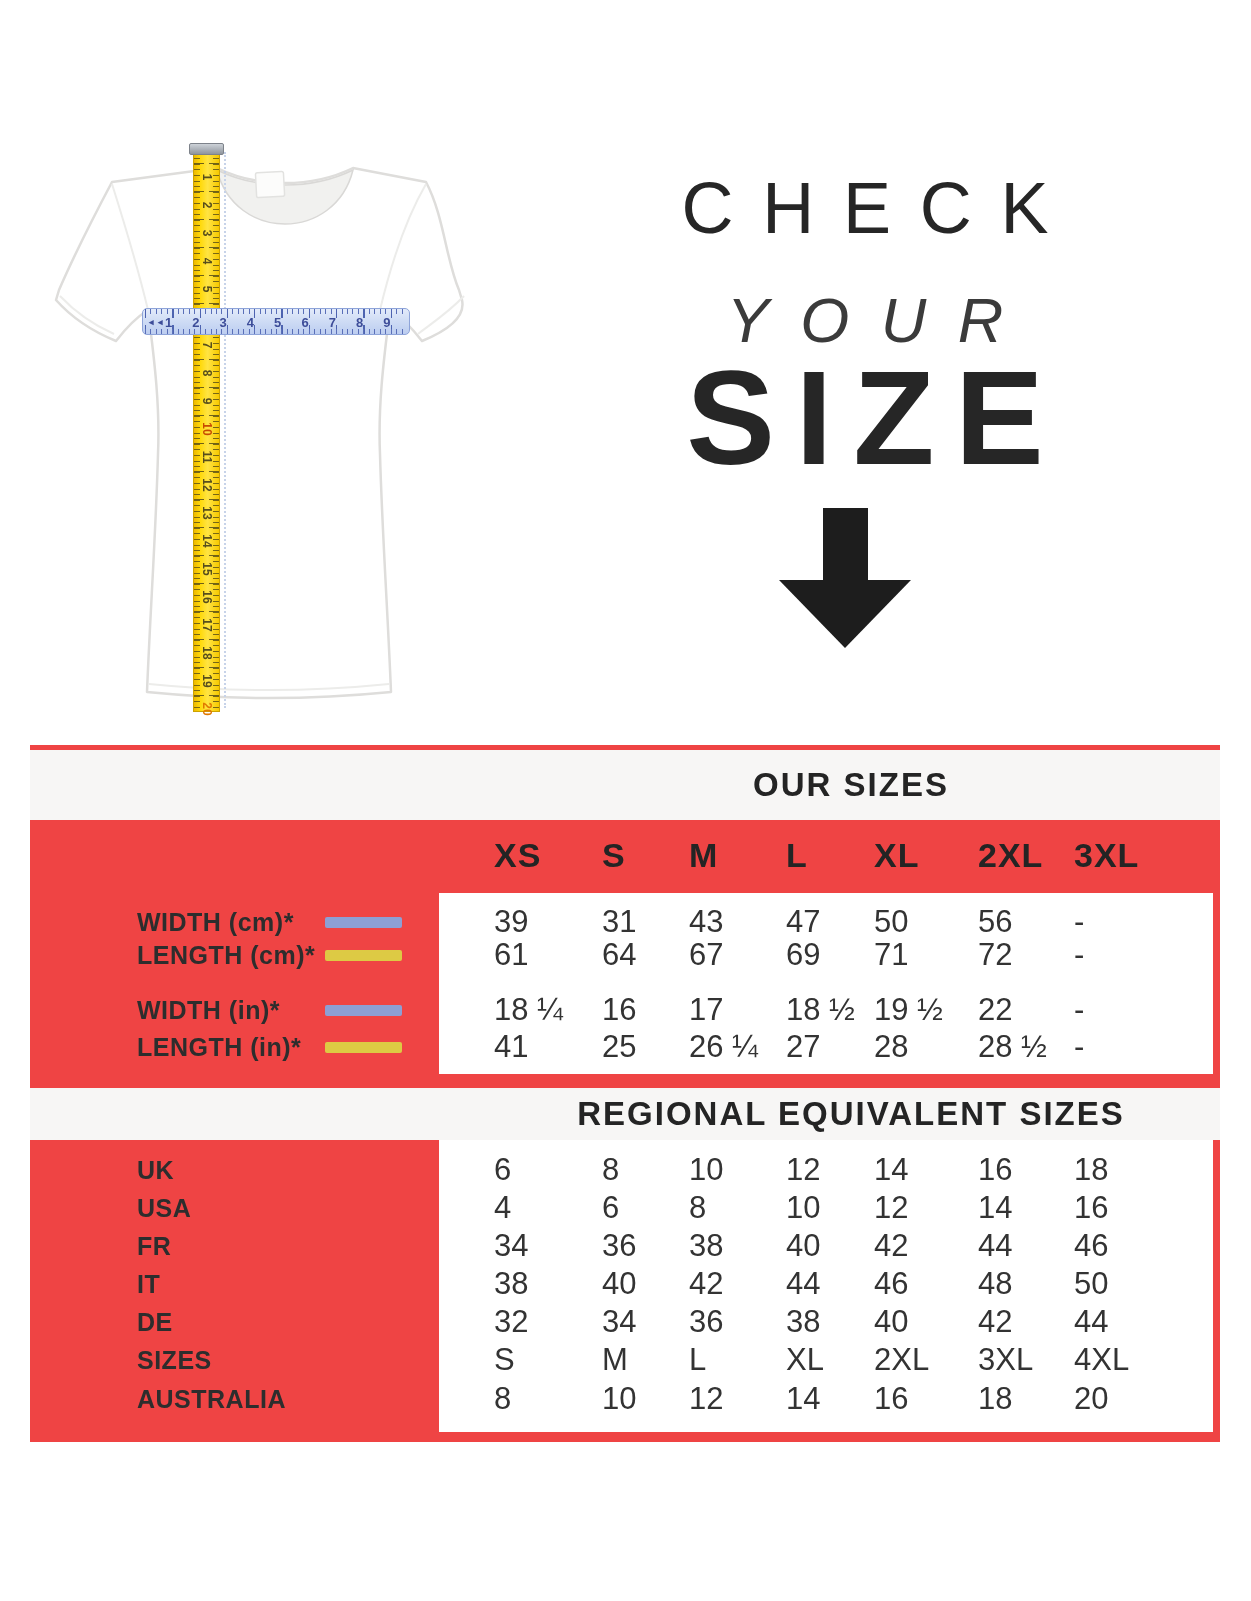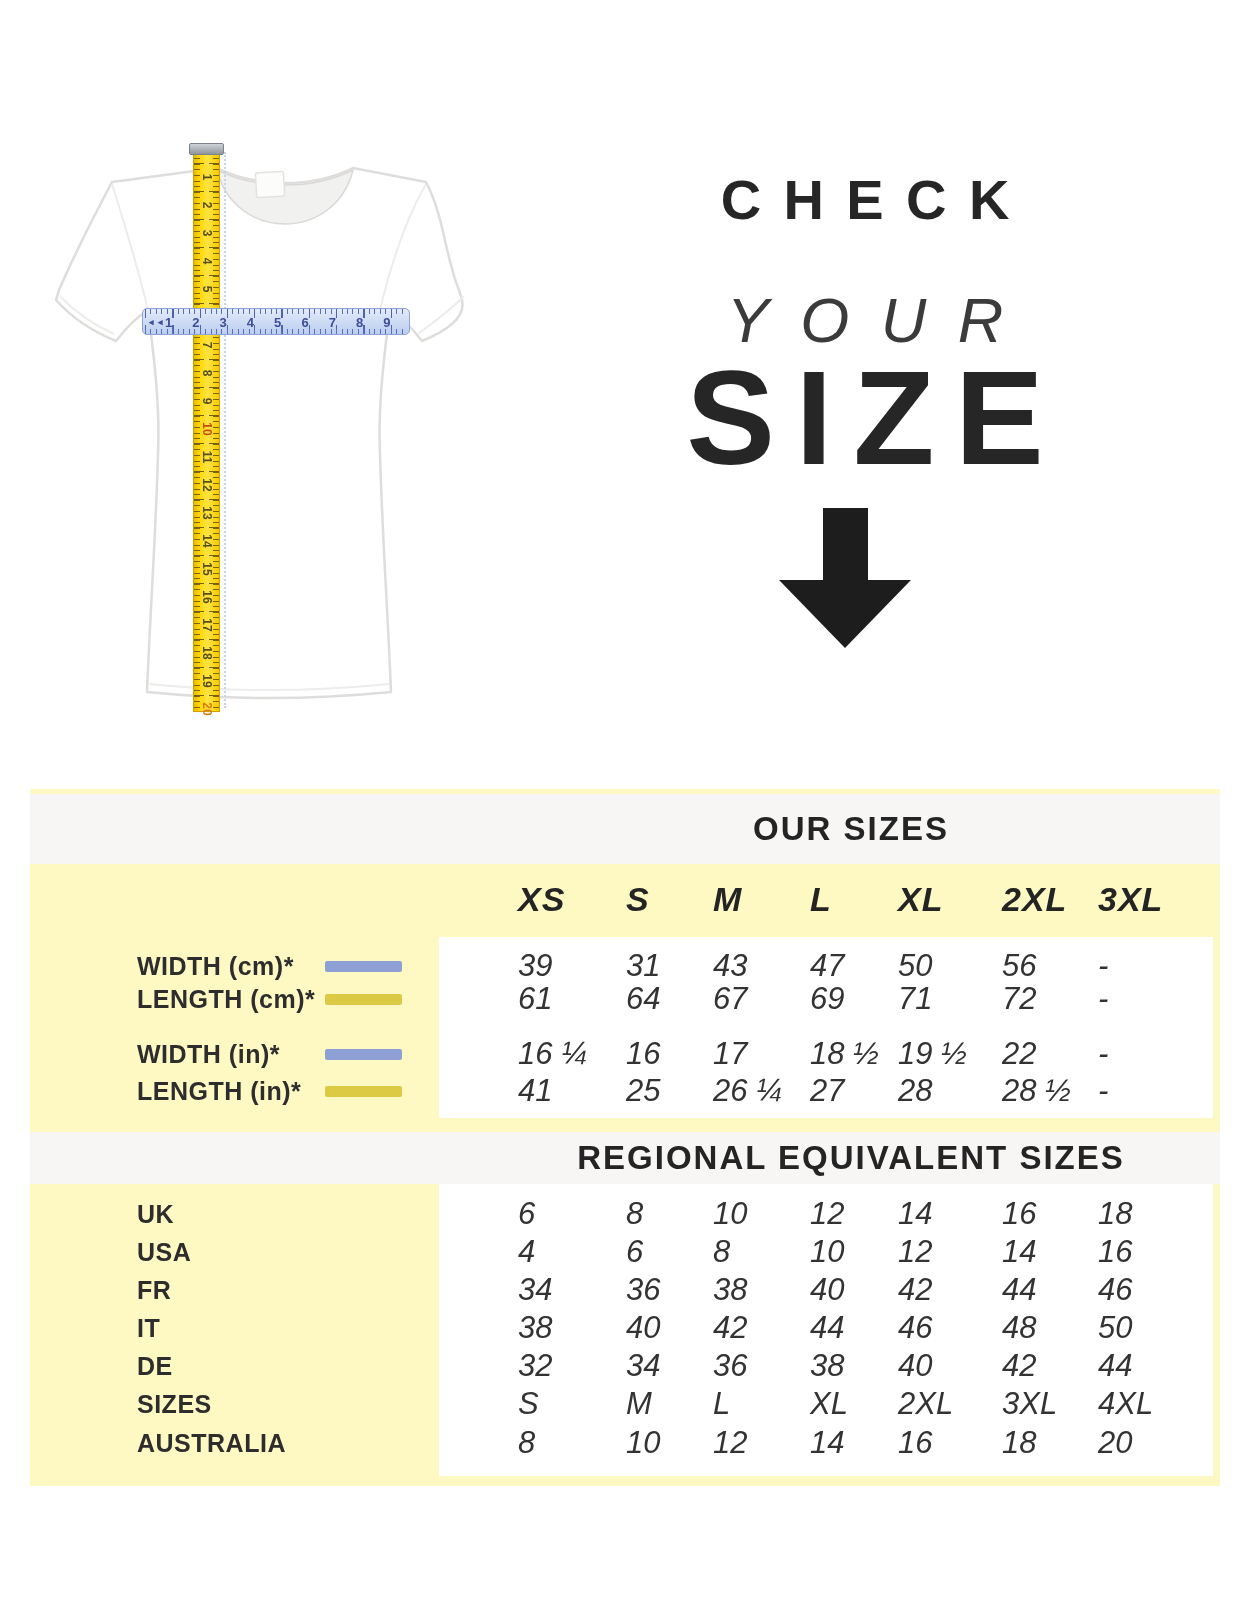--- a/index.html
+++ b/index.html
@@ -68,61 +68,59 @@
     text-align:center; font-size:13px; font-weight:700; color:#3d4d99; z-index:2;
   }
   .htape .end-marks {
     position:absolute; left:6px; top:50%; transform:translateY(-50%);
     font-size:9px; color:#3d4d99; letter-spacing:1px; font-weight:700;
   }
 
   .hero-text { position:absolute; left:550px; top:0; width:630px; text-align:center; color:#262626; }
   .t-check {
     position:absolute; left:0; top:172px; width:100%;
-    font-size:56px; font-weight:700; letter-spacing:0.40em; padding-left:0.40em;
+    font-size:72px; font-weight:400; letter-spacing:0.40em; padding-left:0.40em;
     line-height:1; white-space:nowrap;
   }
   .t-your {
     position:absolute; left:0; top:289px; width:100%;
     font-size:63px; font-weight:400; letter-spacing:0.50em; padding-left:0.50em;
     line-height:1; color:#3b3b3b; white-space:nowrap;font-style:italic;
   }
   .t-size {
     position:absolute; left:0; top:352px; width:100%;
     font-size:133px; font-weight:700; letter-spacing:0.155em; padding-left:0.155em;
     line-height:1; white-space:nowrap;
   }
   .arrow-svg { position:absolute; left:779px; top:508px; }
 
   
   .size-table {
     position:absolute; left:30px; top:745px; width:1190px; height:697px;
-    background:#fef9c3;
-    margin-top:44px;
+    background:#ef4444;
   }
   .band {
     position:absolute; left:0; width:100%; background:#f7f6f5;
   }
   .band-1 { top:5px;  height:70px; }
   .band-2 { top:343px; height:52px; }
   .band-title {
     position:absolute; left:409px; width:774px; padding-left:50px;
     top:50%; transform:translateY(-50%);
     text-align:center; font-size:33px; font-weight:700; letter-spacing:2px; color:#242424;
     white-space:nowrap;
   }
   .panel { position:absolute; left:409px; width:774px; background:#ffffff; }
   .panel-1 { top:148px; height:181px; }
   .panel-2 { top:395px; height:292px; }
 
   .cols {
-    position:absolute; left:488px; right:7px; height:38px;
+    position:absolute; left:464px; right:7px; height:38px;
     display:grid; grid-template-columns:108px 87px 97px 88px 104px 96px auto;
     align-items:center;
-    font-style:italic;
   }
   .cols span { display:block; text-align:left; }
   .size-head { top:91px; font-size:34px; font-weight:700; letter-spacing:1px; color:#242424; }
   .vals { font-size:31px; font-weight:500; color:#333333; }
 
   .row-label {
     position:absolute; left:107px; height:38px; line-height:38px;
     font-size:25px; font-weight:600; letter-spacing:0.5px; color:#2d2d2d;
   }
   .bar {
@@ -261,21 +259,21 @@
         <span>69</span>
         <span>71</span>
         <span>72</span>
         <span>-</span>
       </div>
     </div>
     <div class="m-row" style="top:246px">
       <div class="row-label">WIDTH (in)*</div>
       <div class="bar bar-blue"></div>
       <div class="cols vals">
-        <span>16 ¼</span>
+        <span>18 ¼</span>
         <span>16</span>
         <span>17</span>
         <span>18 ½</span>
         <span>19 ½</span>
         <span>22</span>
         <span>-</span>
       </div>
     </div>
     <div class="m-row" style="top:283px">
       <div class="row-label">LENGTH (in)*</div>

